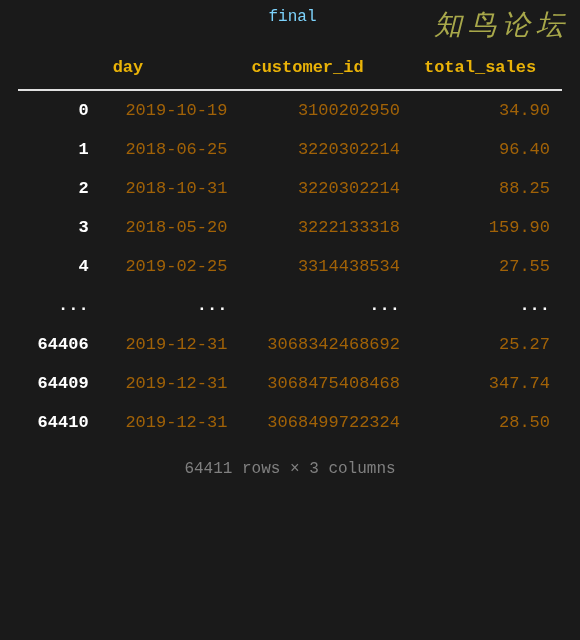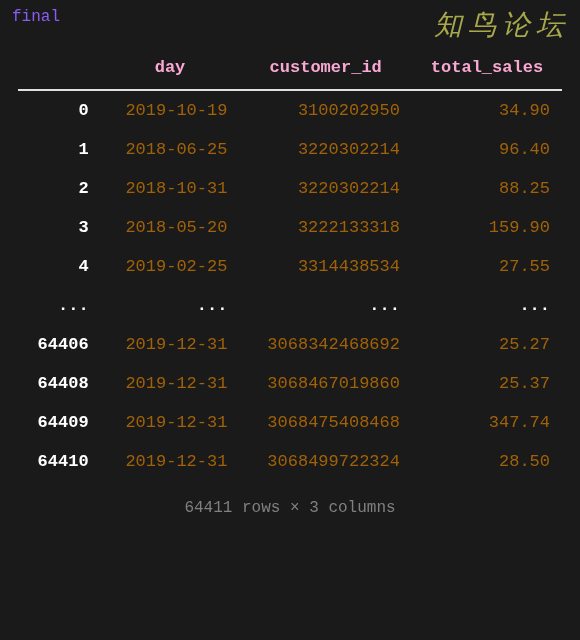--- a/index.html
+++ b/index.html
@@ -11,23 +11,24 @@
       background: #1a1a1a;
       color: #e0e0e0;
       font-family: "Menlo", "Consolas", "Courier New", monospace;
       font-size: 16px;
       width: 580px;
       height: 640px;
       overflow: hidden;
       position: relative;
     }
     .code-var {
-      color: #8b5cf6;
+      color: #7dd3fc;
       padding: 8px 7px 4px 12px;
       font-size: 16px;
+      text-align: center;
     }
     .watermark {
       position: absolute;
       top: 6px;
       right: 10px;
       color: #b8b850;
       font-family: "STKaiti", "KaiTi", cursive;
       font-size: 28px;
       font-style: italic;
       letter-spacing: 6px;
@@ -35,23 +36,23 @@
       text-align: right;
     }
     .output {
       padding: 20px 18px 8px 18px;
     }
     table {
       border-collapse: collapse;
       width: 100%;
     }
     th {
-      color: #f9a8d4;
+      color: #eab308;
       font-weight: bold;
-      text-align: center;
+      text-align: left;
       padding: 8px 12px 12px 12px;
       border-bottom: 2px solid #e0e0e0;
       font-size: 17px;
     }
     th.index-col {
       border-bottom: 2px solid #e0e0e0;
     }
     td {
       text-align: right;
       padding: 10px 12px;
@@ -126,26 +127,20 @@
           <td>...</td>
           <td>...</td>
         </tr>
         <tr>
           <td class="idx">64406</td>
           <td>2019-12-31</td>
           <td>3068342468692</td>
           <td>25.27</td>
         </tr>
         <tr>
-          <td class="idx">64408</td>
-          <td>2019-12-31</td>
-          <td>3068467019860</td>
-          <td>25.37</td>
-        </tr>
-        <tr>
           <td class="idx">64409</td>
           <td>2019-12-31</td>
           <td>3068475408468</td>
           <td>347.74</td>
         </tr>
         <tr>
           <td class="idx">64410</td>
           <td>2019-12-31</td>
           <td>3068499722324</td>
           <td>28.50</td>

